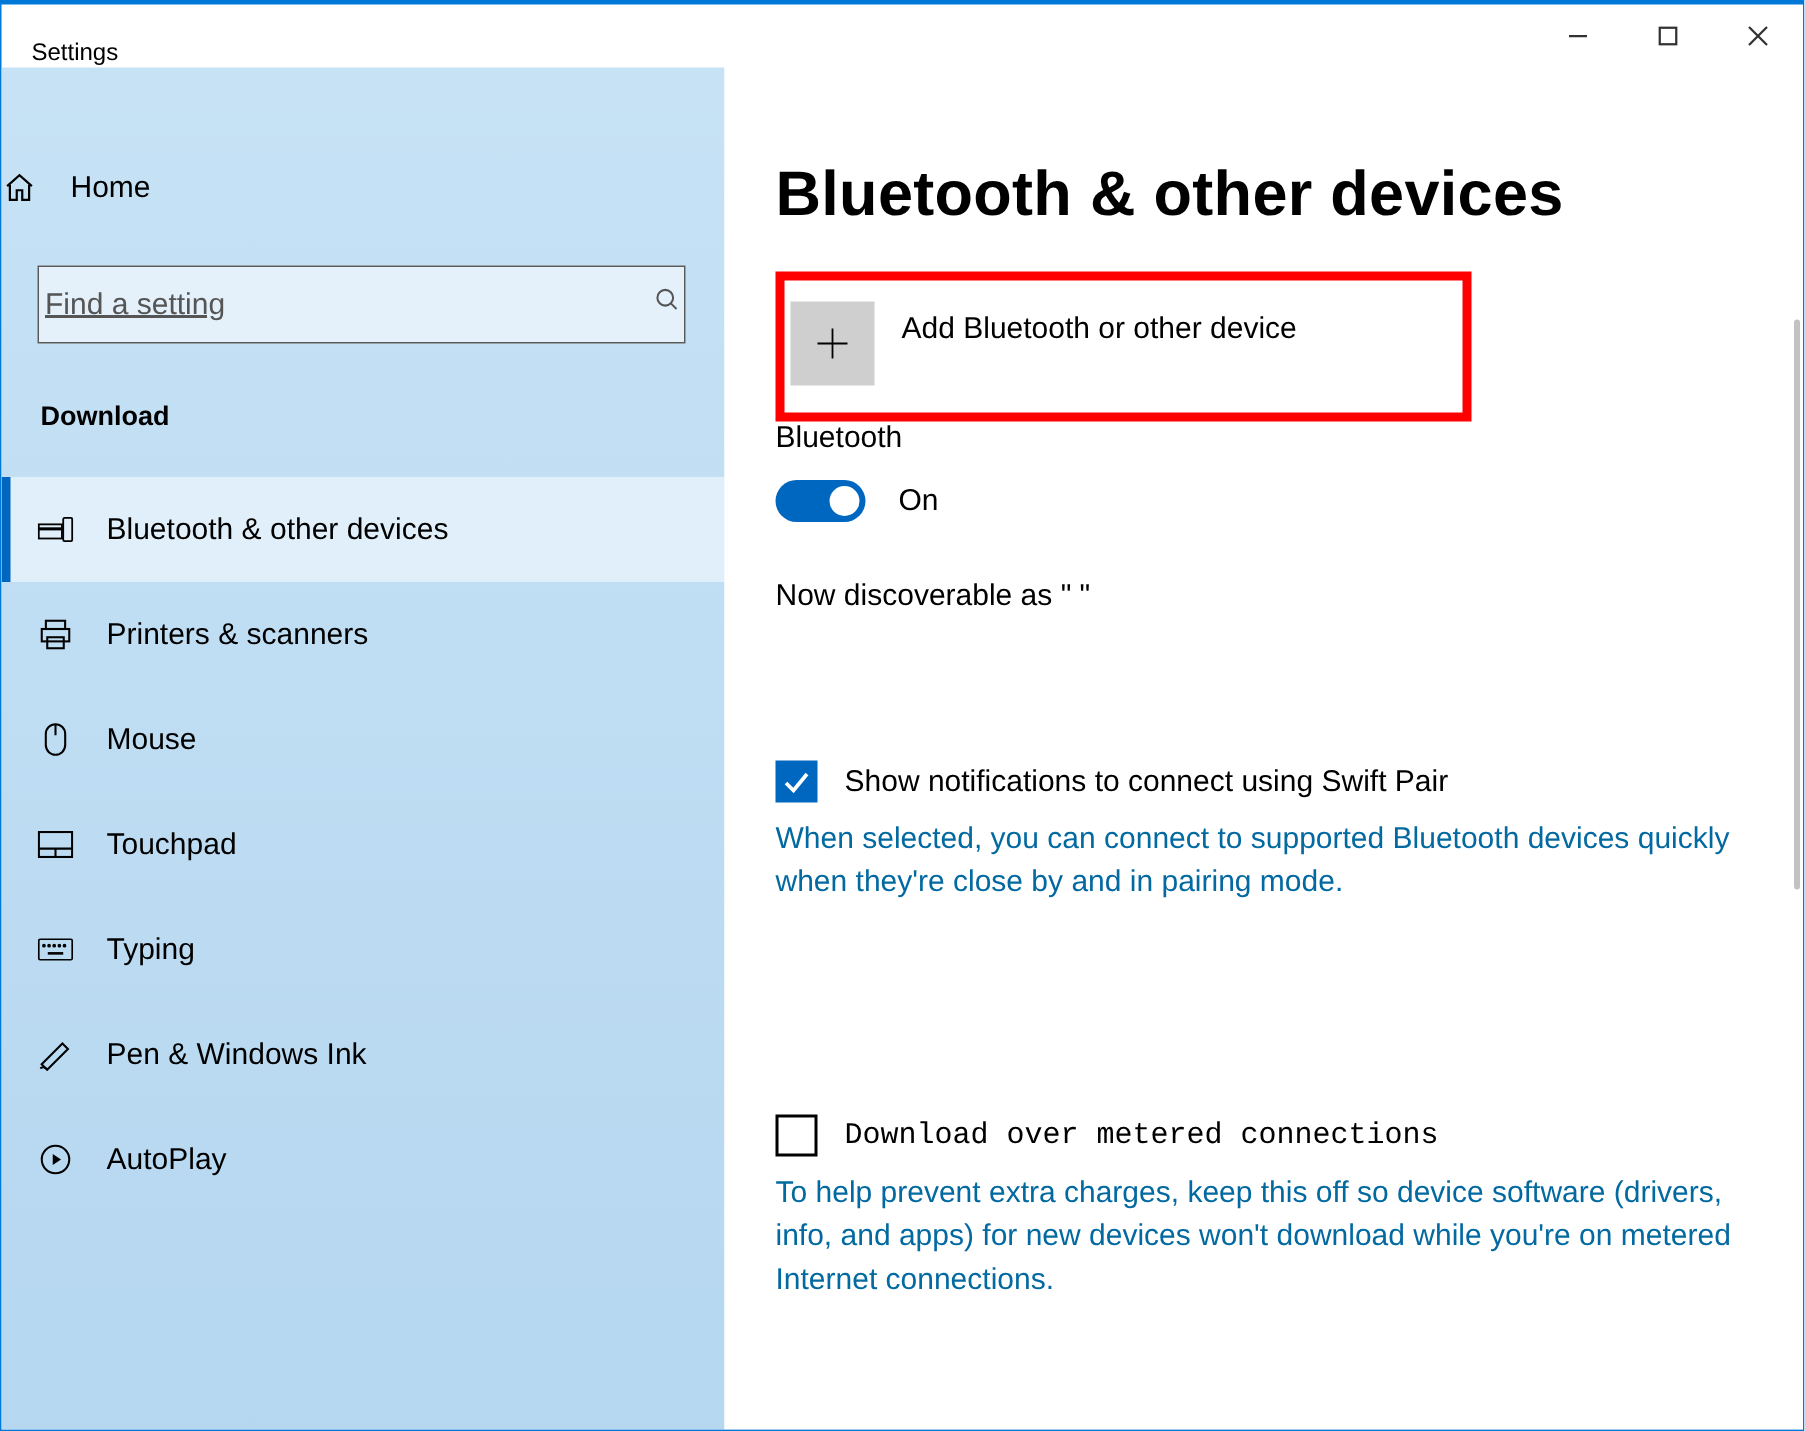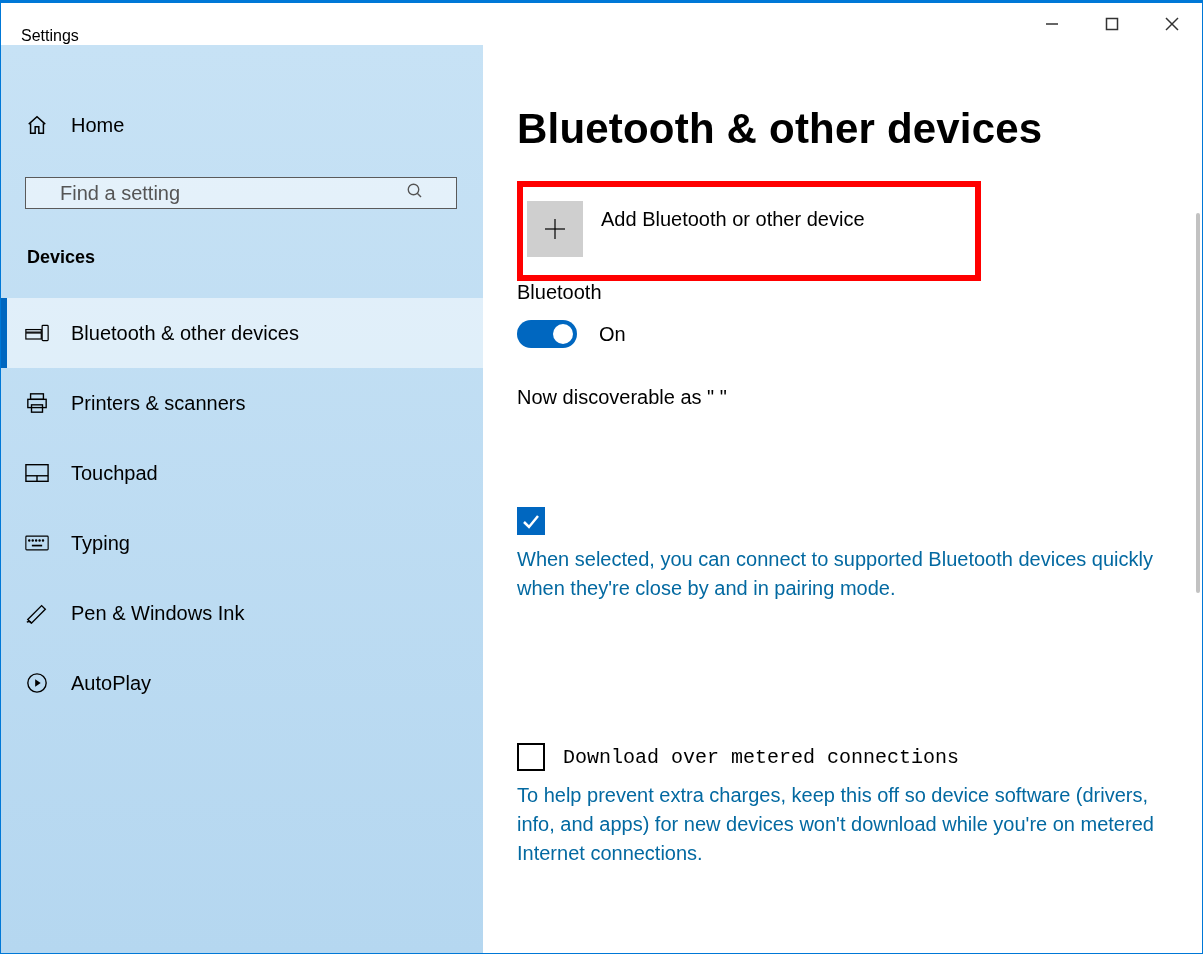--- a/index.html
+++ b/index.html
@@ -55,40 +55,40 @@
   .sidebar {
     width: 482px;
     background: linear-gradient(180deg, #c7e2f5 0%, #b5d7f0 100%);
     padding-top: 0;
     position: relative;
   }
   .home-row {
     display: flex;
     align-items: center;
     gap: 22px;
-    padding-left: 24px;
     height: 60px;
     margin-top: 50px;
     font-size: 20px;
     color: #000;
   }
   .search-wrap {
     margin: 22px 24px 0 24px;
   }
   .search-box {
     width: 432px;
-    height: 32px;
+    height: 52px;
     border: 1px solid #5a5a5a;
     background: rgba(255,255,255,0.55);
     display: flex;
     align-items: center;
-    padding: 0 32px;
+    padding: 0 2px;
     font-size: 20px;
     color: #555;
     justify-content: space-between;
+    text-decoration: underline;
   }
   .search-box input {
     border: none;
     outline: none;
     background: transparent;
     font-size: 20px;
     color: #333;
     flex: 1;
   }
   .search-box input::placeholder { color: #555; }
@@ -298,21 +298,21 @@
           <input type="text" placeholder="Find a setting" style="">
           <span>
             <svg width="18" height="18" viewBox="0 0 24 24" fill="none" stroke="#555" stroke-width="1.8">
                 <circle cx="10" cy="10" r="7"></circle>
                 <line x1="20" y1="20" x2="15" y2="15"></line>
               </svg>
           </span>
         </div>
       </div>
 
-      <div class="section-title">Devices</div>
+      <div class="section-title">Download</div>
 
       <div class="nav-list">
 
         <div class="nav-item active">
           <span class="nav-icon">
             <svg width="24" height="22" viewBox="0 0 28 24" fill="none" stroke="#000" stroke-width="1.4">
                 <rect x="1" y="8" width="18" height="3"></rect>
                 <rect x="1" y="12" width="18" height="7"></rect>
                 <rect x="20" y="3" width="7" height="18" rx="1"></rect>
               </svg>
@@ -324,20 +324,29 @@
           <span class="nav-icon">
             <svg width="22" height="22" viewBox="0 0 24 24" fill="none" stroke="#000" stroke-width="1.5">
                 <rect x="5" y="2" width="14" height="6"></rect>
                 <rect x="2" y="8" width="20" height="9"></rect>
                 <rect x="6" y="14" width="12" height="8"></rect>
               </svg>
           </span>
           <span>Printers &amp; scanners</span>
         </div>
 
+        <div class="nav-item">
+          <span class="nav-icon">
+            <svg width="20" height="24" viewBox="0 0 20 26" fill="none" stroke="#000" stroke-width="1.5">
+                <rect x="3" y="2" width="14" height="22" rx="7"></rect>
+                <line x1="10" y1="2" x2="10" y2="10"></line>
+              </svg>
+          </span>
+          <span>Mouse</span>
+        </div>
 
         <div class="nav-item">
           <span class="nav-icon">
             <svg width="24" height="20" viewBox="0 0 26 20" fill="none" stroke="#000" stroke-width="1.5">
                 <rect x="1" y="1" width="24" height="18"></rect>
                 <line x1="1" y1="13" x2="25" y2="13"></line>
                 <line x1="13" y1="13" x2="13" y2="19"></line>
               </svg>
           </span>
           <span>Touchpad</span>
@@ -409,20 +418,21 @@
       </div>
 
       <div class="discoverable">Now discoverable as "                               "</div>
 
       <div class="swift-row">
         <div class="checkbox">
           <svg width="20" height="20" viewBox="0 0 20 20">
               <polyline points="3,11 8,16 17,5" fill="none" stroke="#fff" stroke-width="2.5"></polyline>
             </svg>
         </div>
+        <div class="swift-label">Show notifications to connect using Swift Pair</div>
       </div>
       <div class="desc">When selected, you can connect to supported Bluetooth devices quickly when they're close by and in pairing mode.</div>
 
       <div class="metered-row">
         <div class="checkbox unchecked"></div>
         <div class="swift-label">Download over metered connections</div>
       </div>
       <div class="desc">To help prevent extra charges, keep this off so device software (drivers, info, and apps) for new devices won't download while you're on metered Internet connections.</div>
 
     </div>

